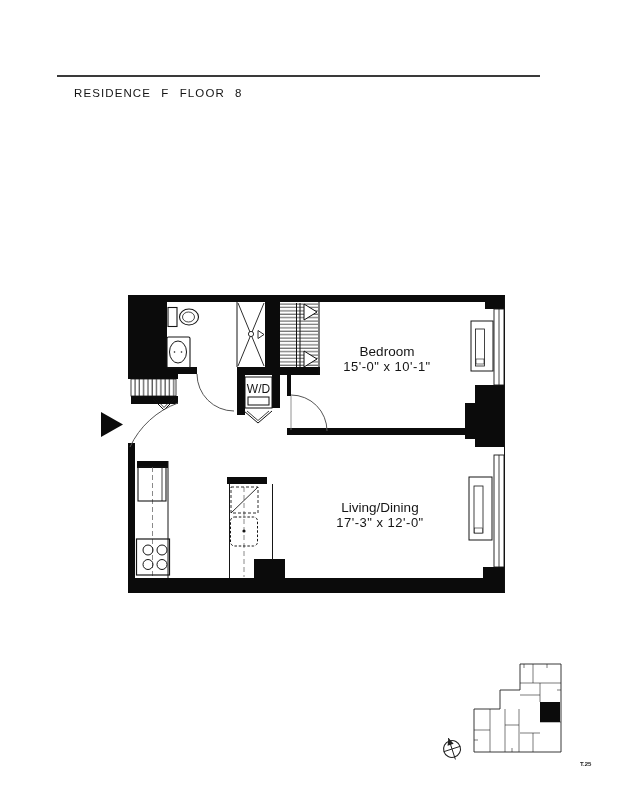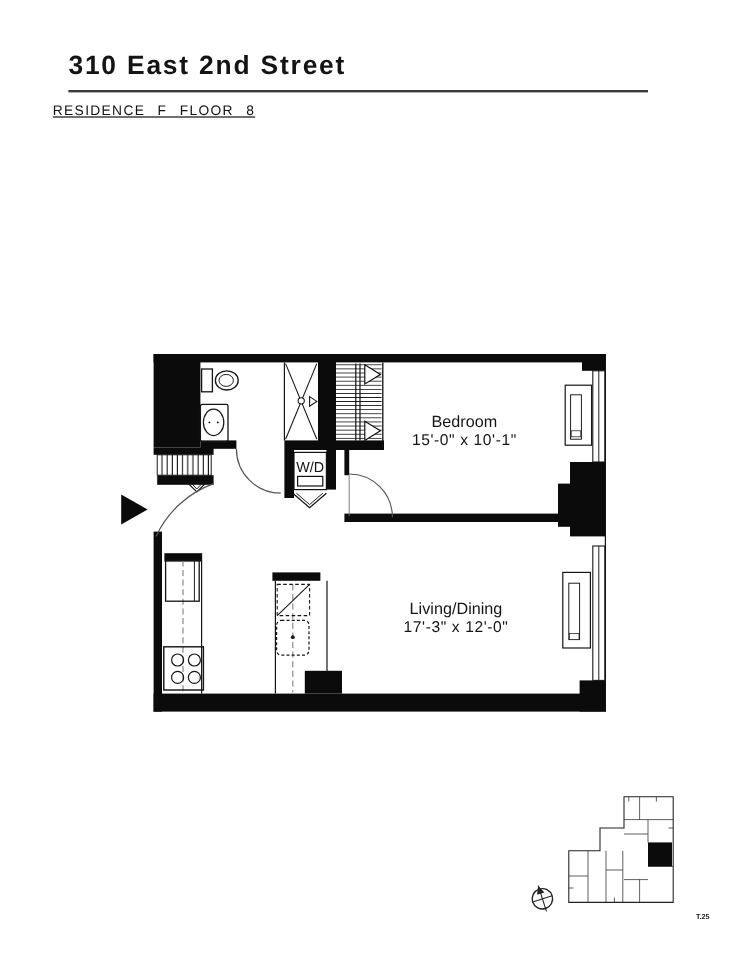--- a/index.html
+++ b/index.html
@@ -8,36 +8,35 @@
     font-family:"Liberation Sans",sans-serif;color:#111;overflow:hidden;
   }
   .title{
     position:absolute;left:57px;top:42px;font-size:22px;font-weight:600;
     letter-spacing:1.5px;color:#141414;white-space:nowrap;
   }
   .rule{
     position:absolute;left:57px;top:75px;width:483px;height:1.5px;background:#3a3a3a;
   }
   .subtitle{
-    position:absolute;left:44px;top:87px;font-size:11.5px;font-weight:500;
-    letter-spacing:1.1px;word-spacing:6px;color:#141414;white-space:nowrap;text-decoration:underline;
+    position:absolute;left:74px;top:87px;font-size:11.5px;font-weight:500;
+    letter-spacing:1.1px;word-spacing:6px;color:#141414;white-space:nowrap;
   }
   svg{position:absolute;left:0;top:0;}
   .room-name{font-size:13.5px;fill:#151515;}
   .room-dim{font-size:13px;fill:#151515;letter-spacing:.5px;}
   .wd-label{font-size:12px;fill:#151515;font-weight:500;}
   .pagenum{font-size:6px;font-weight:700;fill:#222;}
   text{font-family:"Liberation Sans",sans-serif;}
 </style>
 </head>
 <body>
 
 <div class="page">
 
-  <div class="title">310 East 2nd Street</div>
   <div class="rule"></div>
   <div class="subtitle">RESIDENCE F FLOOR 8</div>
 
   <svg width="618" height="800" viewBox="0 0 618 800">
     <defs>
       <pattern id="treads" x="280" y="303" width="38" height="3.4" patternUnits="userSpaceOnUse">
         <line x1="0" y1="1" x2="38" y2="1" stroke="#111" stroke-width="0.8"></line>
       </pattern>
       <pattern id="hangers" x="134" y="379" width="4.3" height="18" patternUnits="userSpaceOnUse">
         <line x1="1" y1="0" x2="1" y2="18" stroke="#111" stroke-width="0.9"></line>

